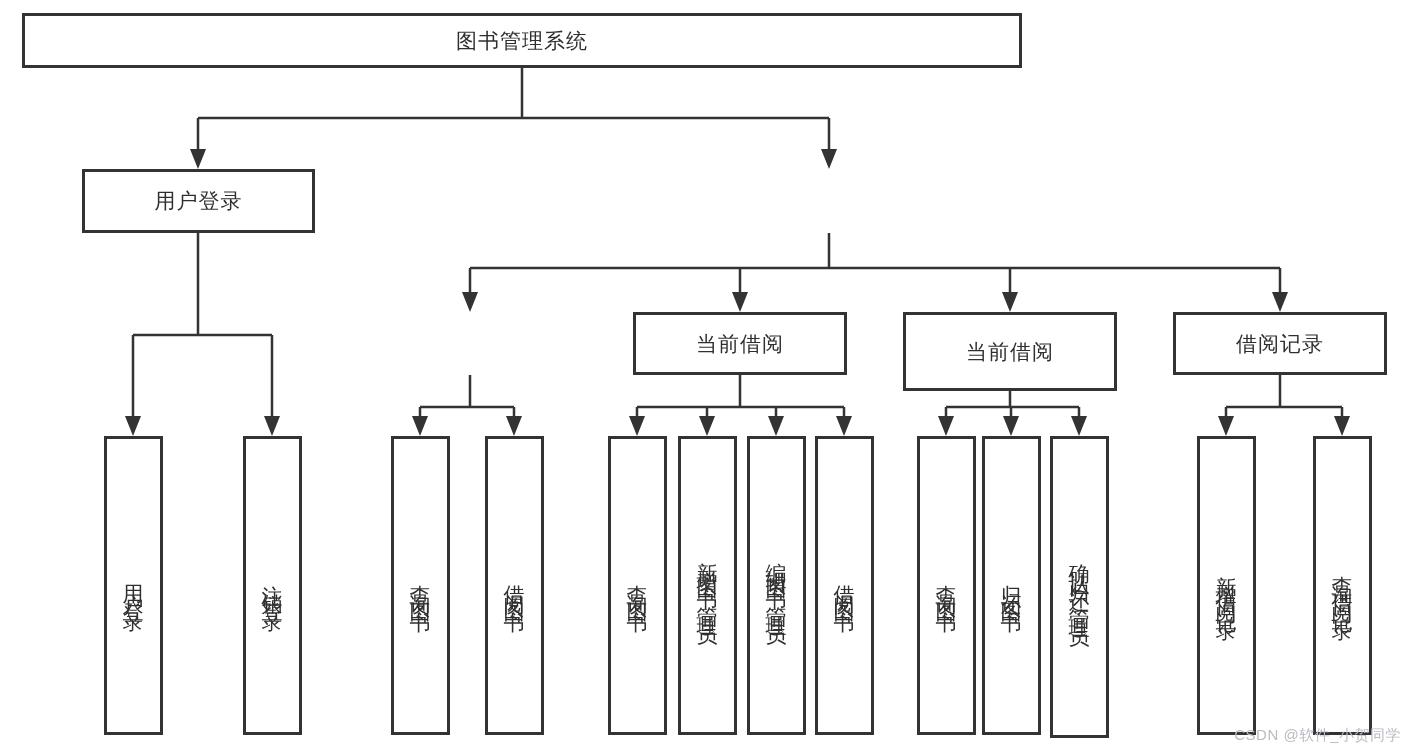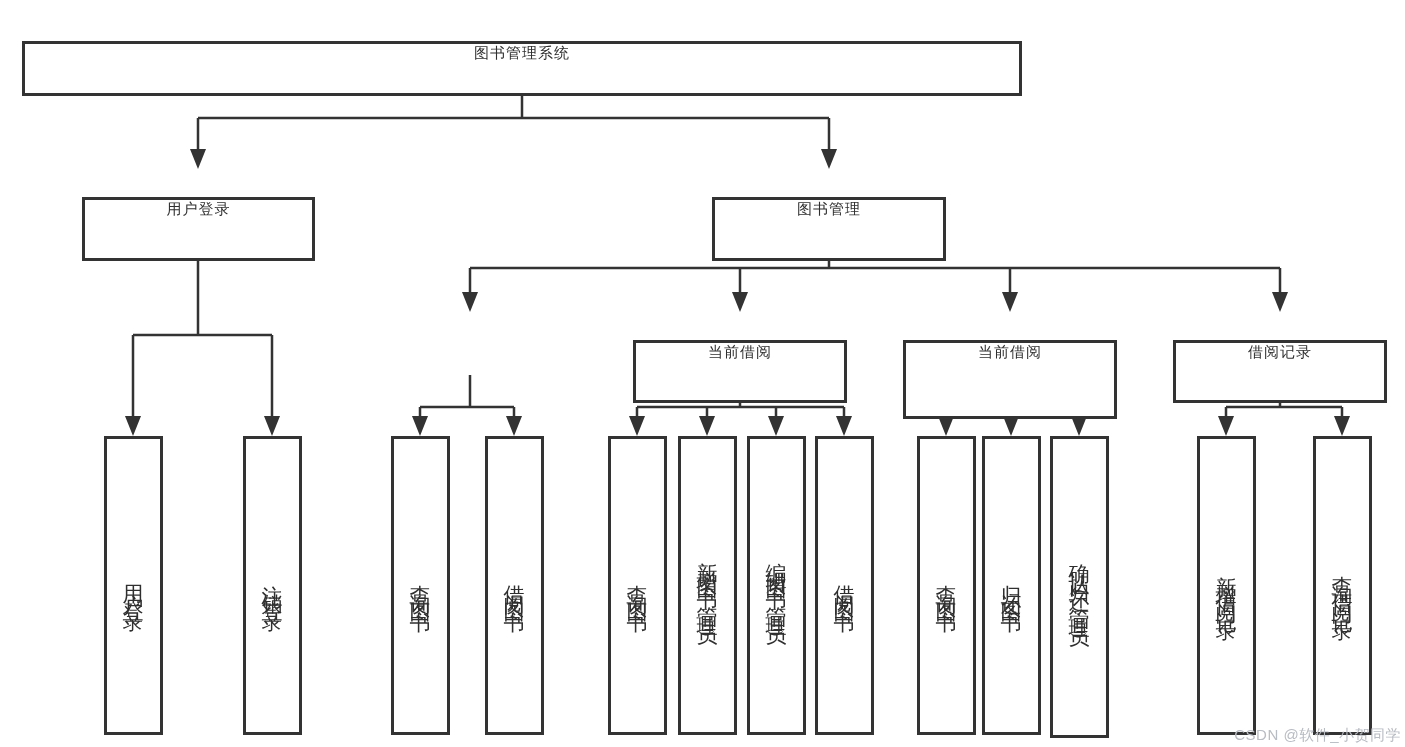--- a/index.html
+++ b/index.html
@@ -12,24 +12,23 @@
   html,body{margin:0;padding:0;background:var(--pagebg);}
   body{font-family:"Liberation Sans","DejaVu Sans",sans-serif;}
   .stage{
     position:relative;width:1405px;height:747px;background:var(--pagebg);
     overflow:hidden;
   }
   .connectors{position:absolute;left:0;top:0;width:1405px;height:747px;}
   .box{
     position:absolute;box-sizing:border-box;
     border:3px solid var(--line);background:var(--boxbg);
-    display:flex;justify-content:center;
-    color:var(--text);font-size:15px;letter-spacing:1px;
+    display:flex;align-items:center;justify-content:center;
+    color:var(--text);font-size:21px;letter-spacing:1px;
     z-index:2;
-    margin-top:28px;
   }
   .vbox{
     position:absolute;box-sizing:border-box;
     border:3px solid var(--line);background:var(--boxbg);
     display:flex;align-items:center;justify-content:center;
     color:var(--text);z-index:2;
   }
   .vbox .vtext{
     writing-mode:vertical-rl;text-orientation:mixed;
     font-size:21px;line-height:1;letter-spacing:9px;
@@ -85,23 +84,20 @@
     </g>
   </svg>
 
   <div class="box" style="left:22px;top:13px;width:1000px;height:55px;">
     <span>图书管理系统</span>
   </div>
 
   <div class="box" style="left:82px;top:169px;width:233px;height:64px;">
     <span>用户登录</span>
   </div>
-  <div class="box" style="left:712px;top:169px;width:234px;height:64px;">
-    <span>图书管理</span>
-  </div>
 
   <div class="box" style="left:633px;top:312px;width:214px;height:63px;">
     <span>当前借阅</span>
   </div>
   <div class="box" style="left:903px;top:312px;width:214px;height:79px;">
     <span>当前借阅</span>
   </div>
   <div class="box" style="left:1173px;top:312px;width:214px;height:63px;">
     <span>借阅记录</span>
   </div>

